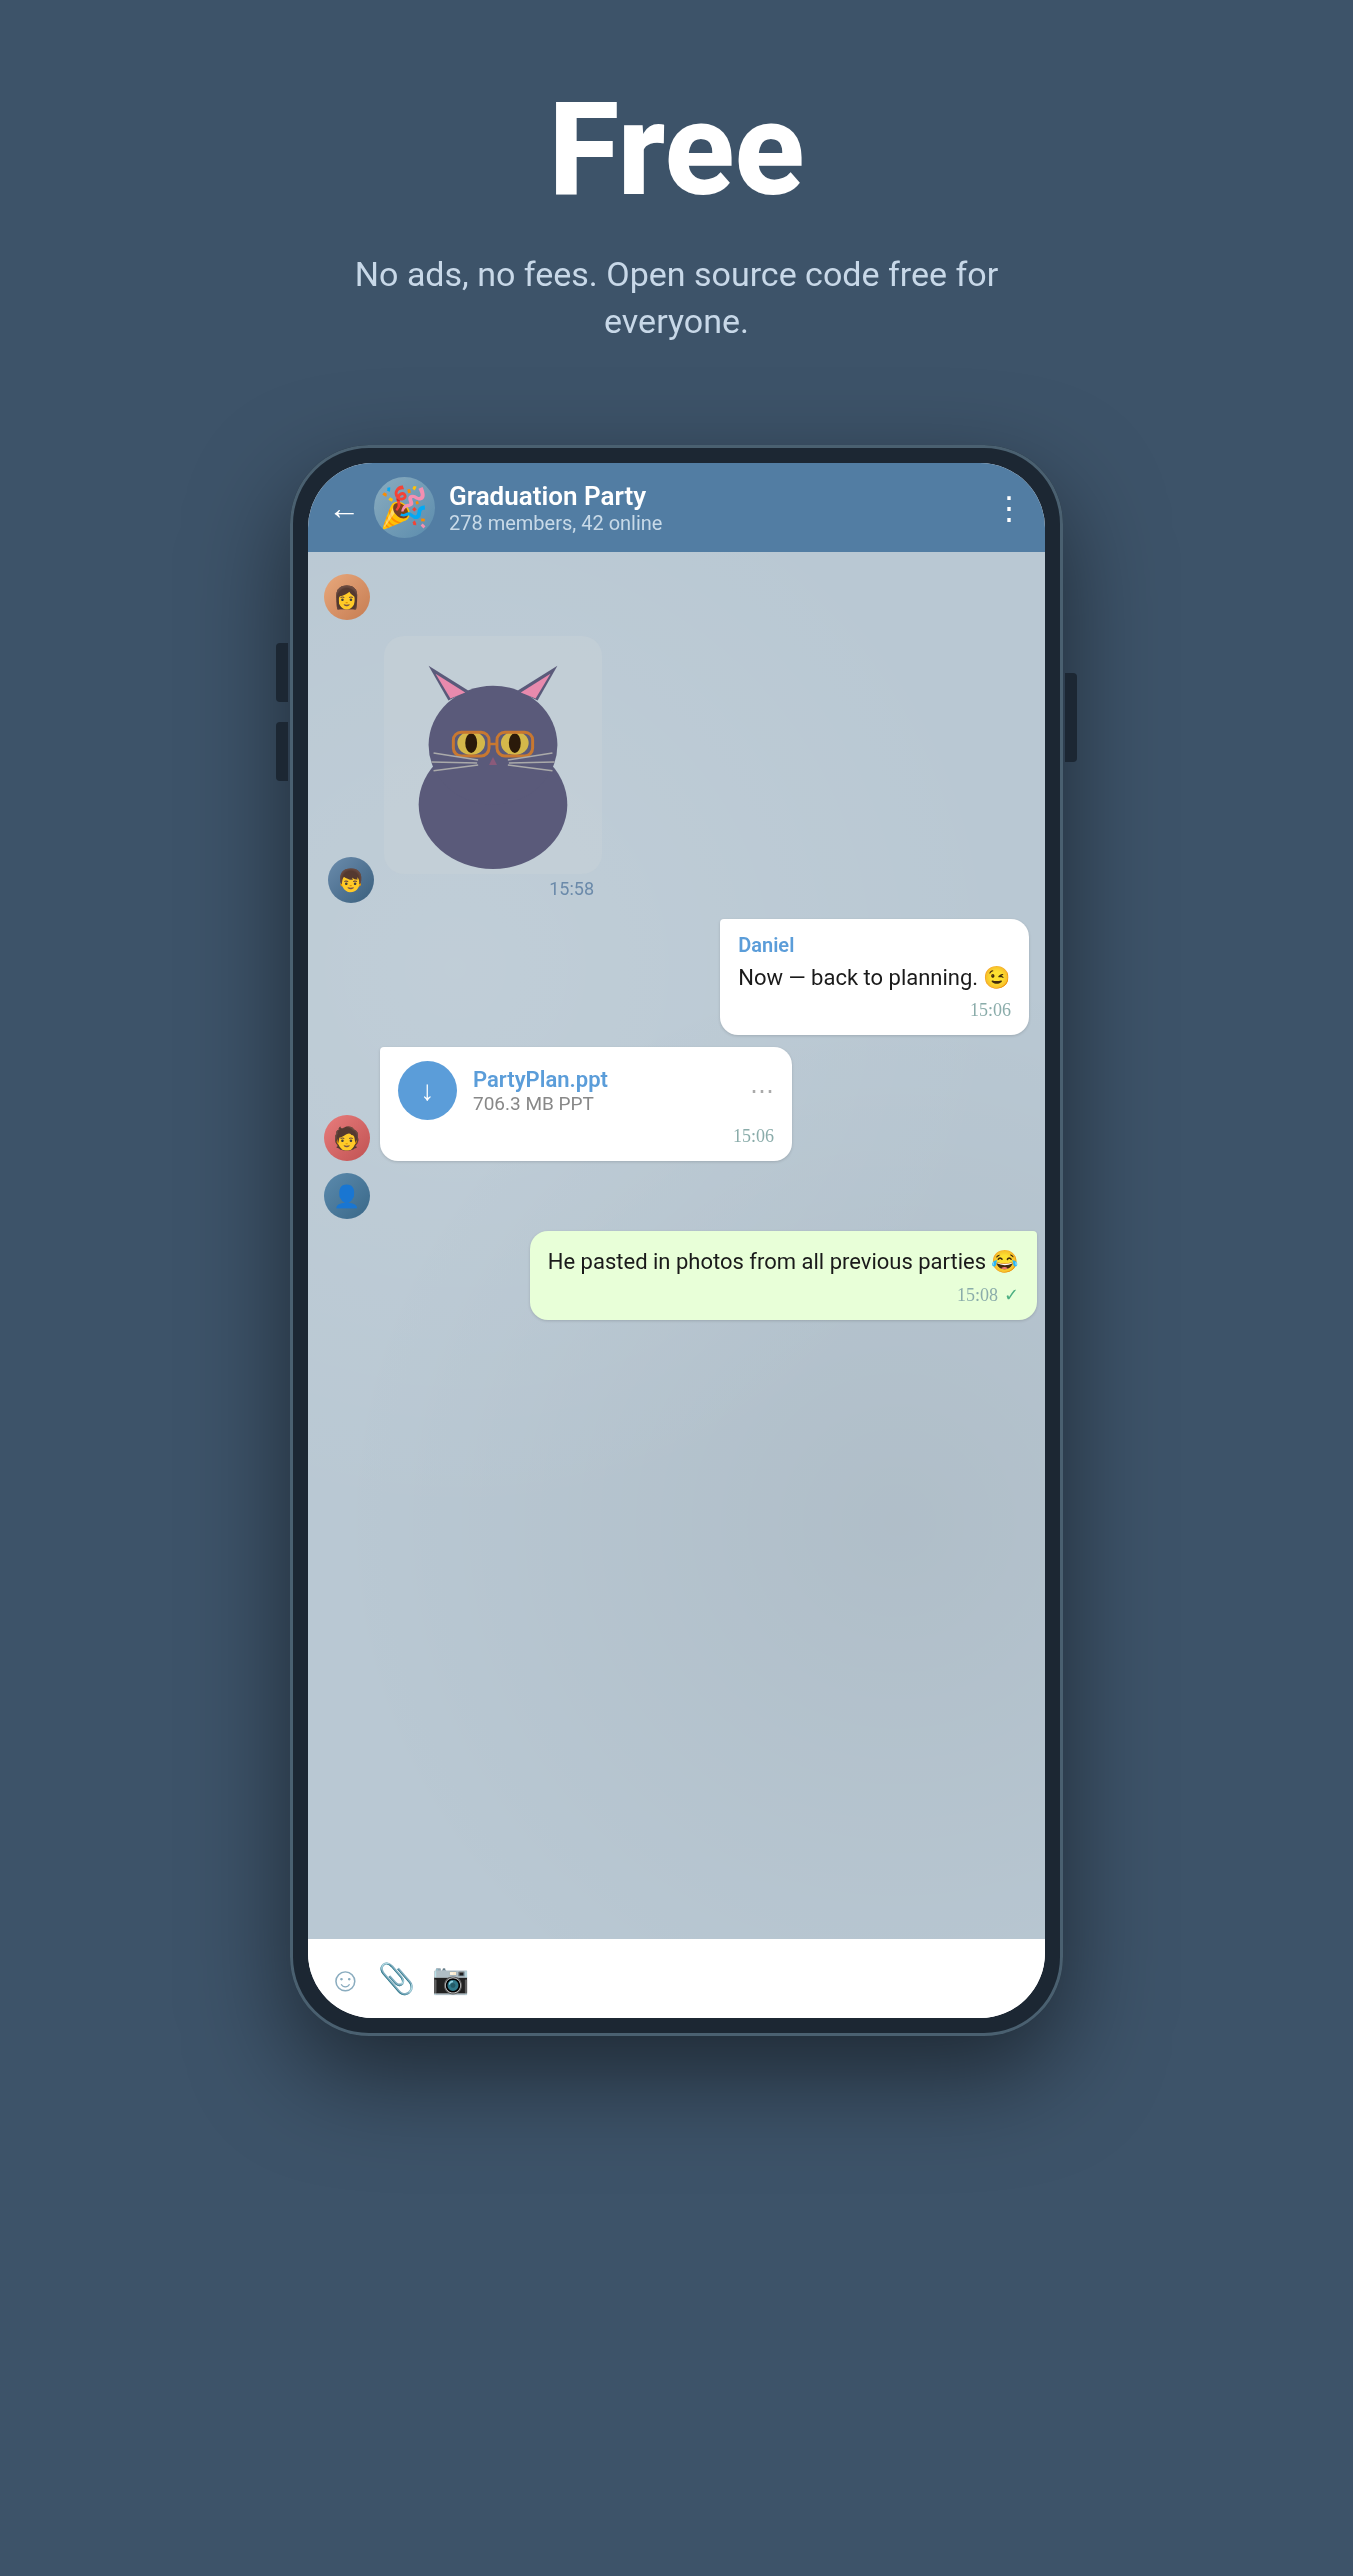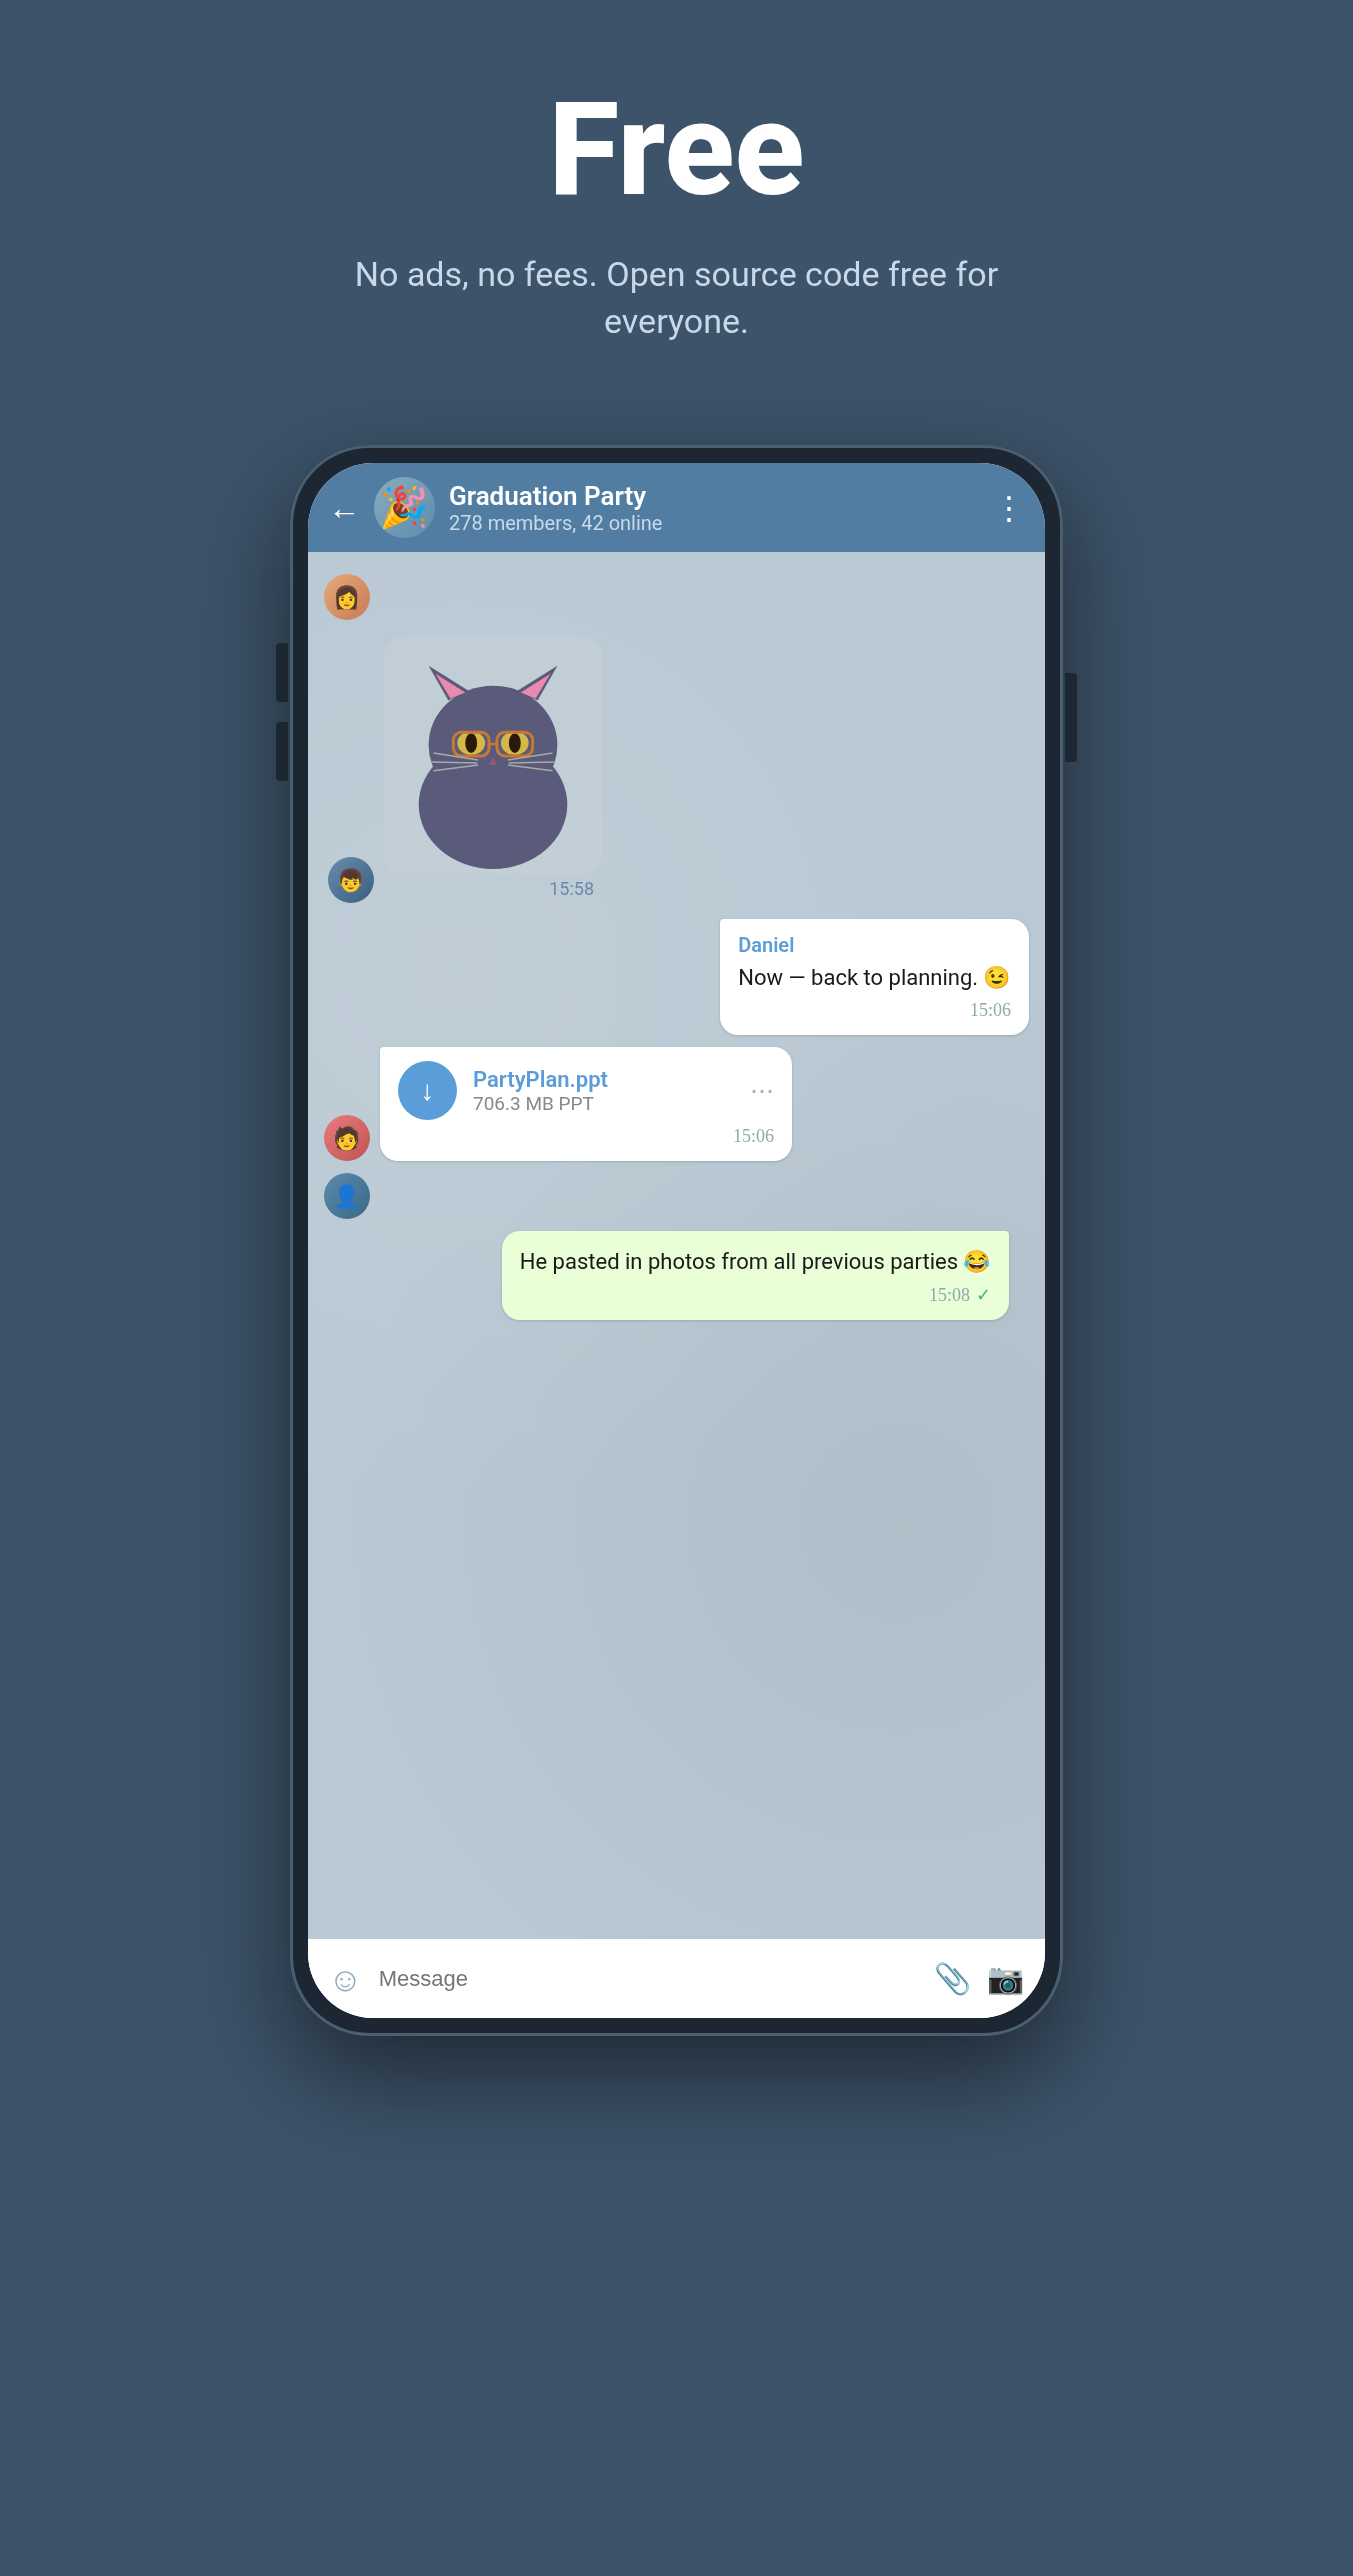--- a/index.html
+++ b/index.html
@@ -537,35 +537,34 @@
             </div>
           </div>
         </div>
 
         <div class="message-row incoming">
           <div class="user-avatar avatar-4">
             <span>👤</span>
           </div>
         </div>
 
-        <div class="message-row outgoing" style="padding-right: 36px;">
+        <div class="message-row outgoing" style="padding-right: 8px;">
           <div class="bubble bubble-tail-right own-message-bg">
             <div class="message-text">He pasted in photos from all previous parties 😂</div>
             <div class="message-meta">
               <span class="message-time">15:08</span>
               <span class="message-check">✓</span>
             </div>
           </div>
         </div>
 
       </div>
 
       <div class="input-bar">
         <span class="emoji-btn">☺</span>
-        <input class="message-input" type="text" placeholder="Message" style="">
         <span class="attach-btn">📎</span>
         <span class="camera-btn">📷</span>
       </div>
 
     </div>
   </div>
 </div>
 
 
 </body></html>

